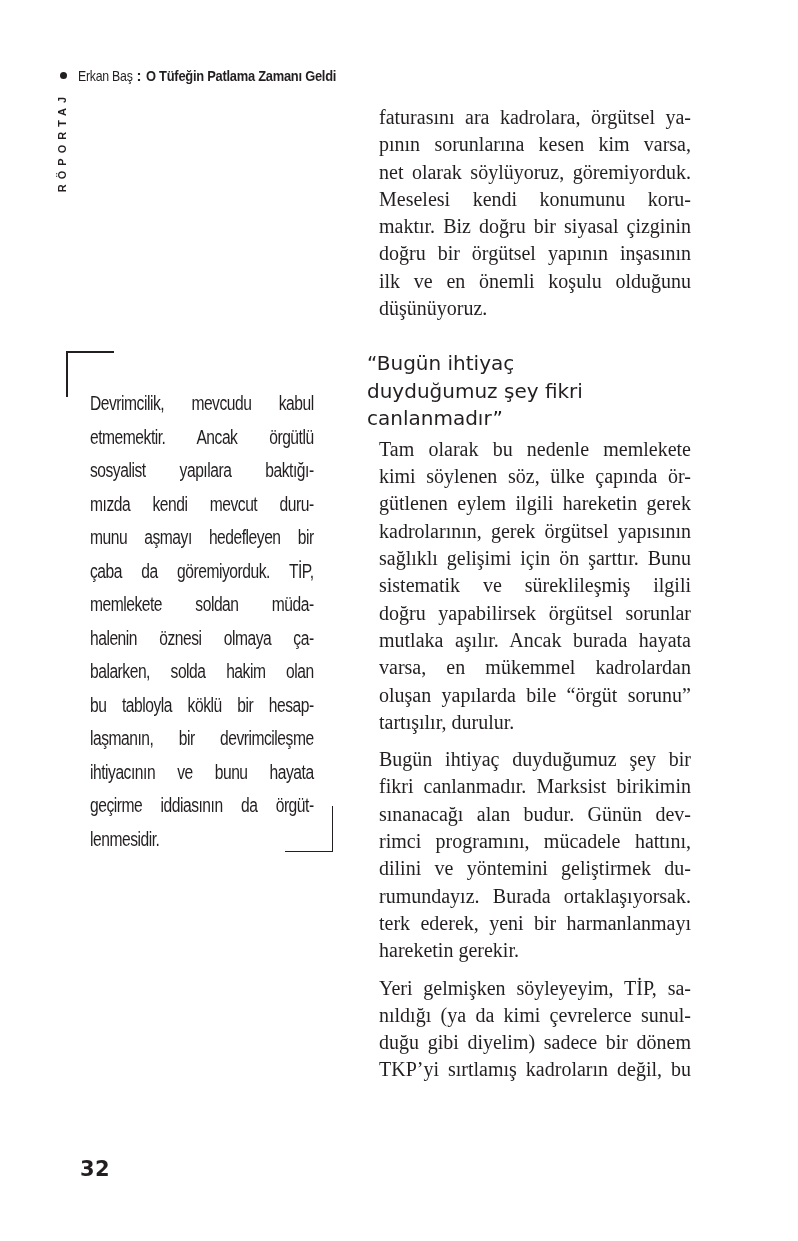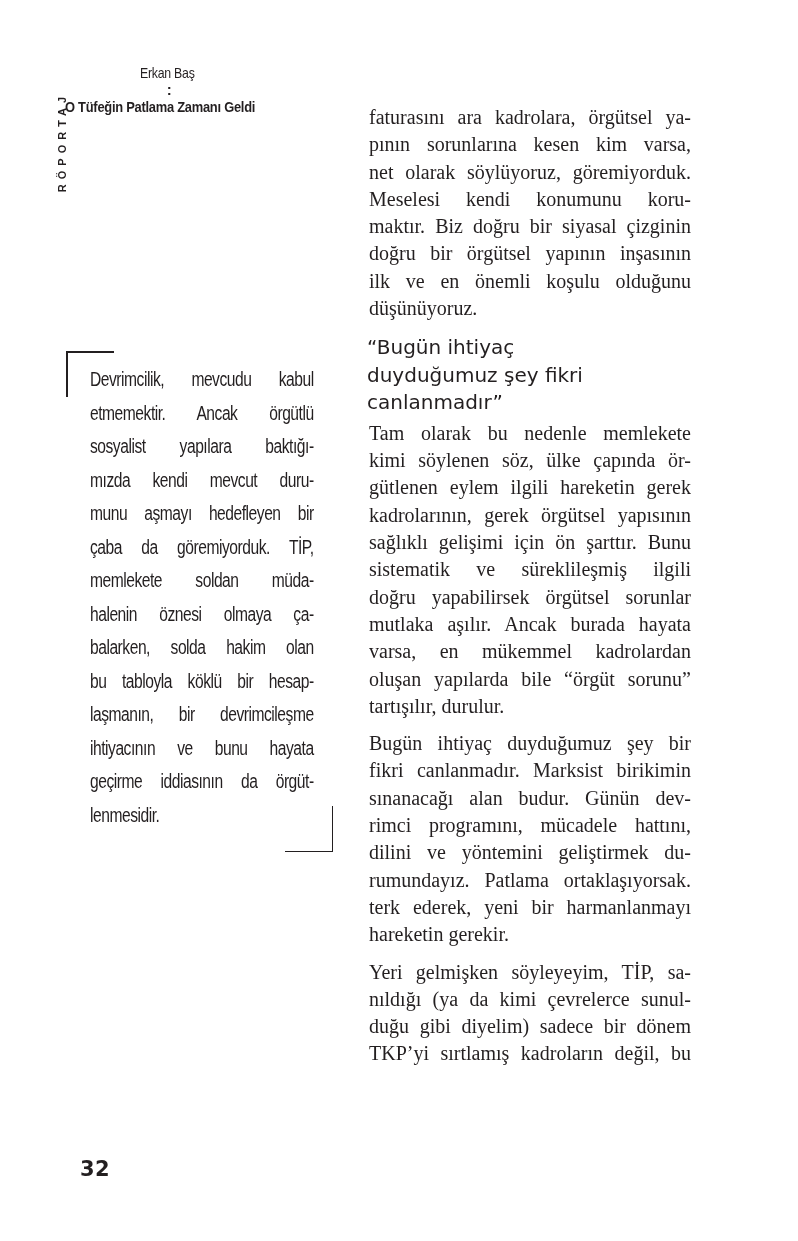--- a/index.html
+++ b/index.html
@@ -18,21 +18,20 @@
       position: absolute;
       left: 60px;
       top: 64px;
       height: 22px;
       display: flex;
       align-items: center;
       font-family: "Liberation Sans", sans-serif;
       font-size: 15px;
       letter-spacing: -0.3px;
       white-space: nowrap;
-      flex-direction: column;
     }
     .bullet {
       width: 7px;
       height: 7px;
       background: #231f20;
       border-radius: 50%;
       margin-right: 11px;
     }
     .head-author {
       font-weight: normal;
@@ -77,21 +76,21 @@
       width: 267px;
       height: 501px;
     }
     .corner-tl-h { position: absolute; left: 0; top: 0; width: 48px; height: 1.5px; background: #231f20; }
     .corner-tl-v { position: absolute; left: 0; top: 0; width: 1.5px; height: 46px; background: #231f20; }
     .corner-br-h { position: absolute; right: 0; bottom: 0; width: 48px; height: 1.5px; background: #231f20; }
     .corner-br-v { position: absolute; right: 0; bottom: 0; width: 1.5px; height: 46px; background: #231f20; }
     .pq-text {
       position: absolute;
       left: 24px;
-      top: 12px;
+      top: 36px;
       width: 224px;
       margin: 0;
       font-family: "Liberation Sans", sans-serif;
       font-size: 20px;
       line-height: 33.5px;
       letter-spacing: -0.6px;
       text-align: justify;
       hyphens: manual;
     }
     .pq-line {
@@ -110,37 +109,37 @@
     .right-col {
       position: absolute;
       left: 367px;
       top: 104px;
       width: 324px;
       font-family: "Liberation Serif", serif;
       font-size: 20px;
       line-height: 27.3px;
     }
     .para {
-      margin: 0 0 10px 2px;
+      margin: 0 0 10px 12px;
     }
     .line {
       display: block;
       height: 27.3px;
       white-space: nowrap;
       text-align: justify;
       text-align-last: justify;
     }
     .line.last {
       text-align-last: left;
     }
     .subheading {
       font-family: "DejaVu Sans", sans-serif;
       font-size: 20px;
       line-height: 27.5px;
-      margin: 12px 0 3px 0;
+      margin: 28px 0 3px 0;
       font-weight: normal;
       letter-spacing: 0;
     }
     .subheading .line {
       text-align-last: left;
       height: 27.5px;
     }
     .page-number {
       position: absolute;
       left: 41px;
@@ -220,21 +219,21 @@
     <span class="line">oluşan yapılarda bile “örgüt sorunu”</span>
     <span class="line last">tartışılır, durulur.</span>
   </div>
 
   <div class="para">
     <span class="line">Bugün ihtiyaç duyduğumuz şey bir</span>
     <span class="line">fikri canlanmadır. Marksist birikimin</span>
     <span class="line">sınanacağı alan budur. Günün dev-</span>
     <span class="line">rimci programını, mücadele hattını,</span>
     <span class="line">dilini ve yöntemini geliştirmek du-</span>
-    <span class="line">rumundayız. Patlama ortaklaşıyorsak.</span>
+    <span class="line">rumundayız. Burada ortaklaşıyorsak.</span>
     <span class="line">terk ederek, yeni bir harmanlanmayı</span>
     <span class="line last">hareketin gerekir.</span>
   </div>
 
   <div class="para">
     <span class="line">Yeri gelmişken söyleyeyim, TİP, sa-</span>
     <span class="line">nıldığı (ya da kimi çevrelerce sunul-</span>
     <span class="line">duğu gibi diyelim) sadece bir dönem</span>
     <span class="line">TKP’yi sırtlamış kadroların değil, bu</span>
   </div>

